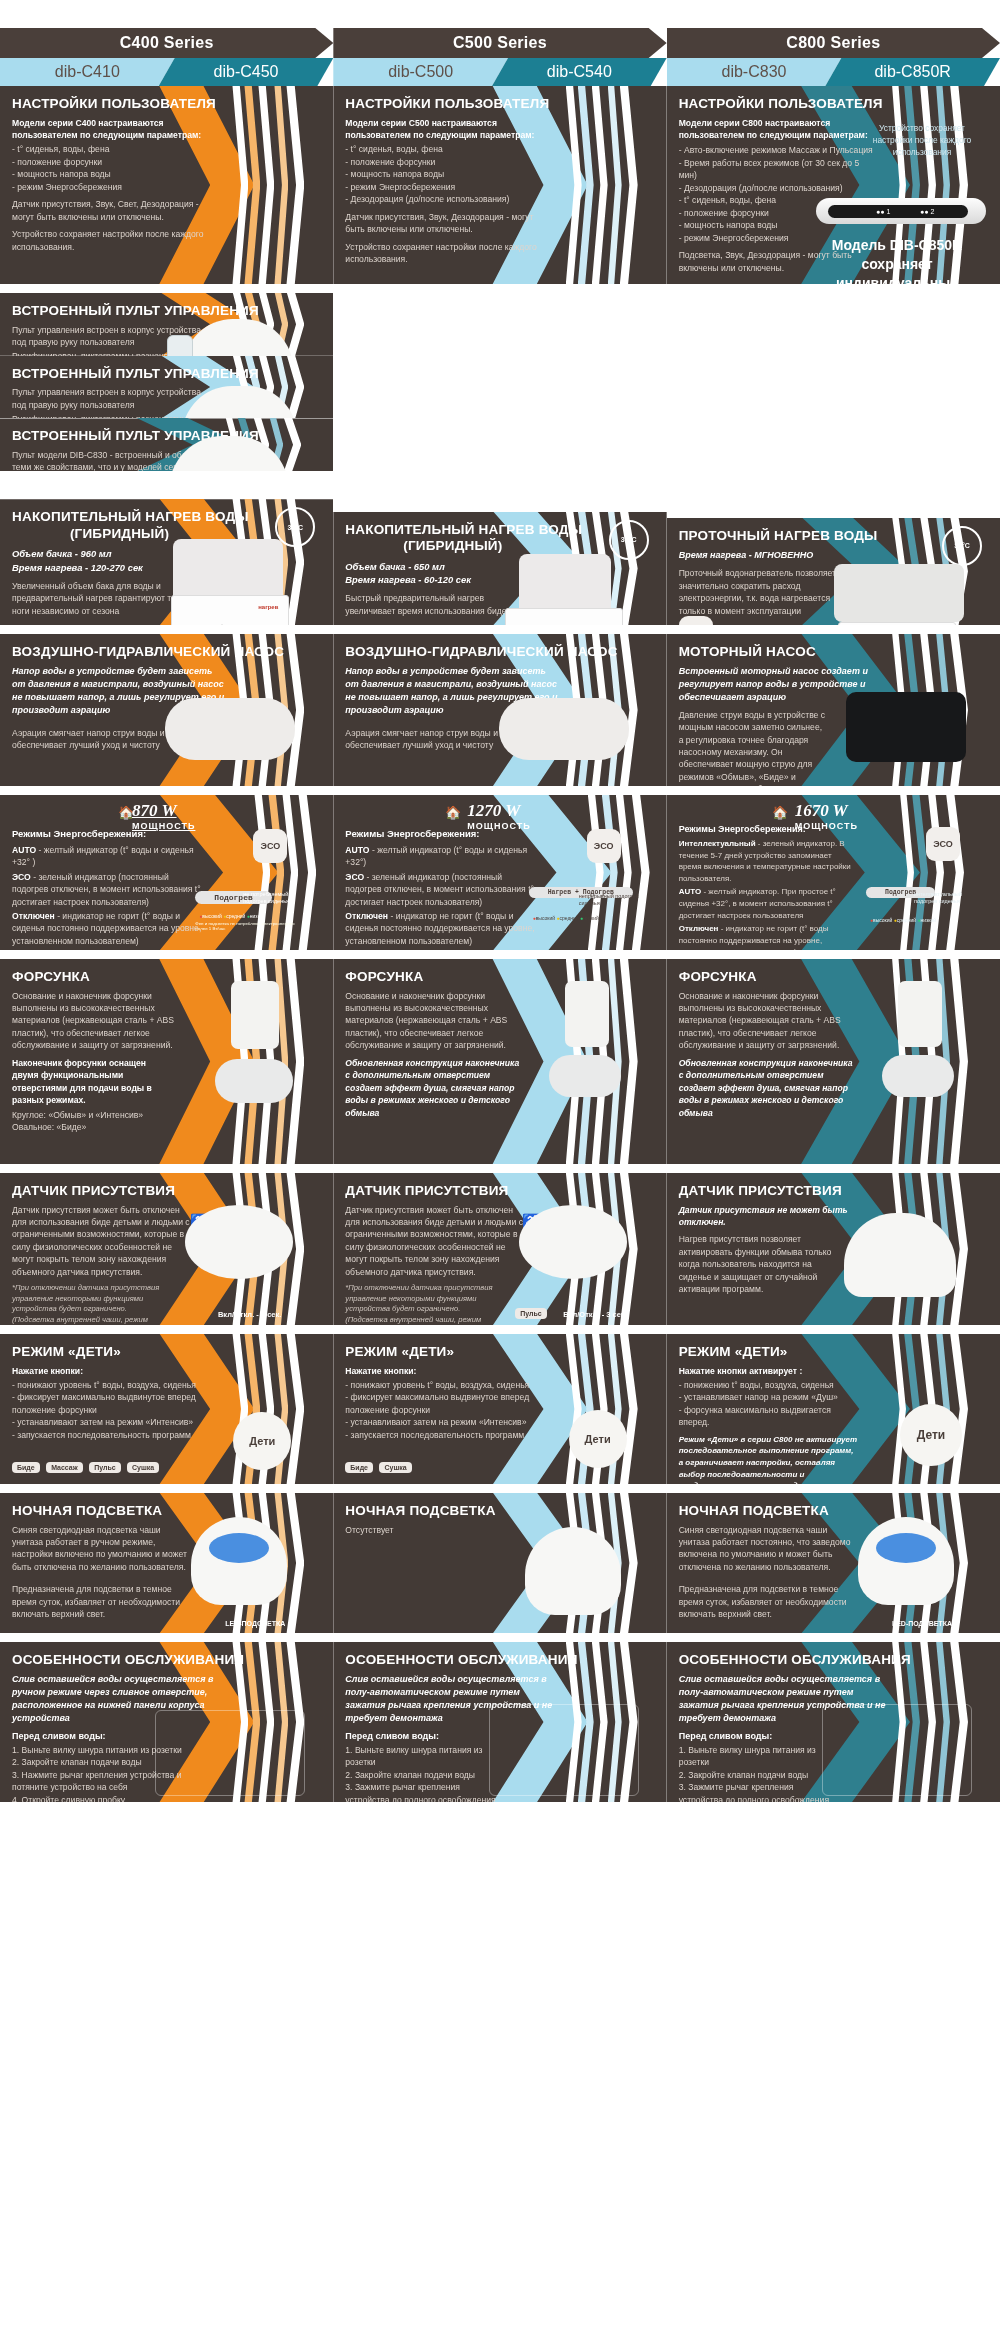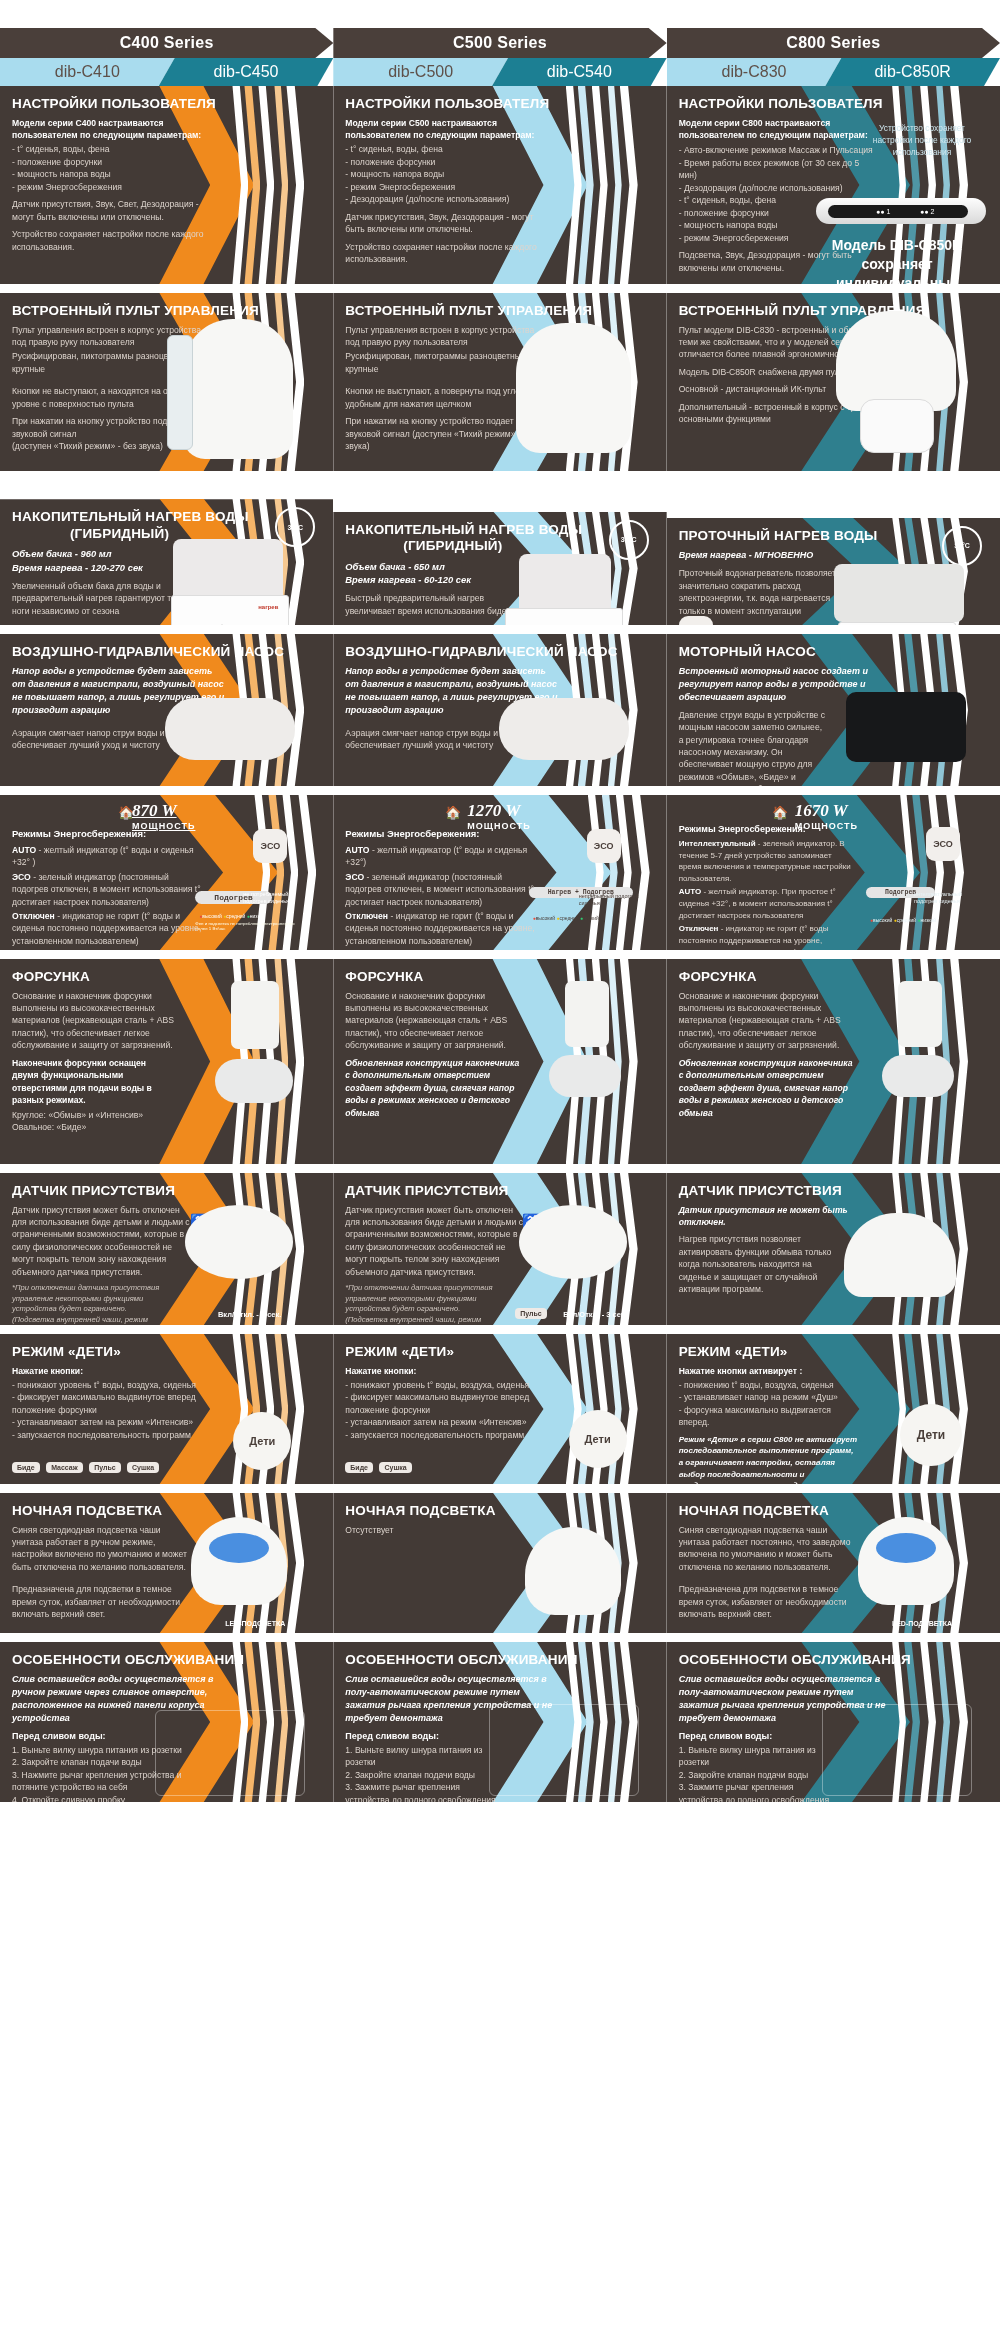--- a/index.html
+++ b/index.html
@@ -189,21 +189,21 @@
         <div style="width:100%;height:26px;border-radius:13px;background:linear-gradient(#fdfdfd,#d9d9d9);"></div>
         <div style="position:absolute;left:12px;top:7px;width:140px;height:13px;border-radius:7px;background:#1a1a1a;"></div>
         <div style="position:absolute;left:60px;top:10px;color:#fff;font-size:7px;">●● 1</div>
         <div style="position:absolute;left:104px;top:10px;color:#fff;font-size:7px;">●● 2</div>
       </div>
       <div class="art" style="right:8px;top:150px;width:190px;text-align:center;font-size:14px;font-weight:bold;color:#fff;line-height:1.35;">Модель DIB-C850R сохраняет индивидуальные настройки для 2-х пользователей на отдельной панели на пульте</div>
     </div>
   </div>
   <div class="divider"></div>
 
-  <div class="row" style="height:178px;">
+  <div class="row" style="height:178px;flex-direction:column;">
     <div class="panel">
       <div class="bg"></div>
       <div class="chev">
         <span style="left:0;background:#f08a1d;width:96px;"></span>
         <span style="left:74px;background:#fff;width:16px;"></span>
         <span style="left:86px;background:#f6b569;width:16px;"></span>
         <span style="left:100px;background:#fff;width:16px;"></span>
         <span style="left:116px;background:#f6c890;width:14px;"></span>
         <span style="left:128px;background:#fff;width:18px;"></span>
       </div>

